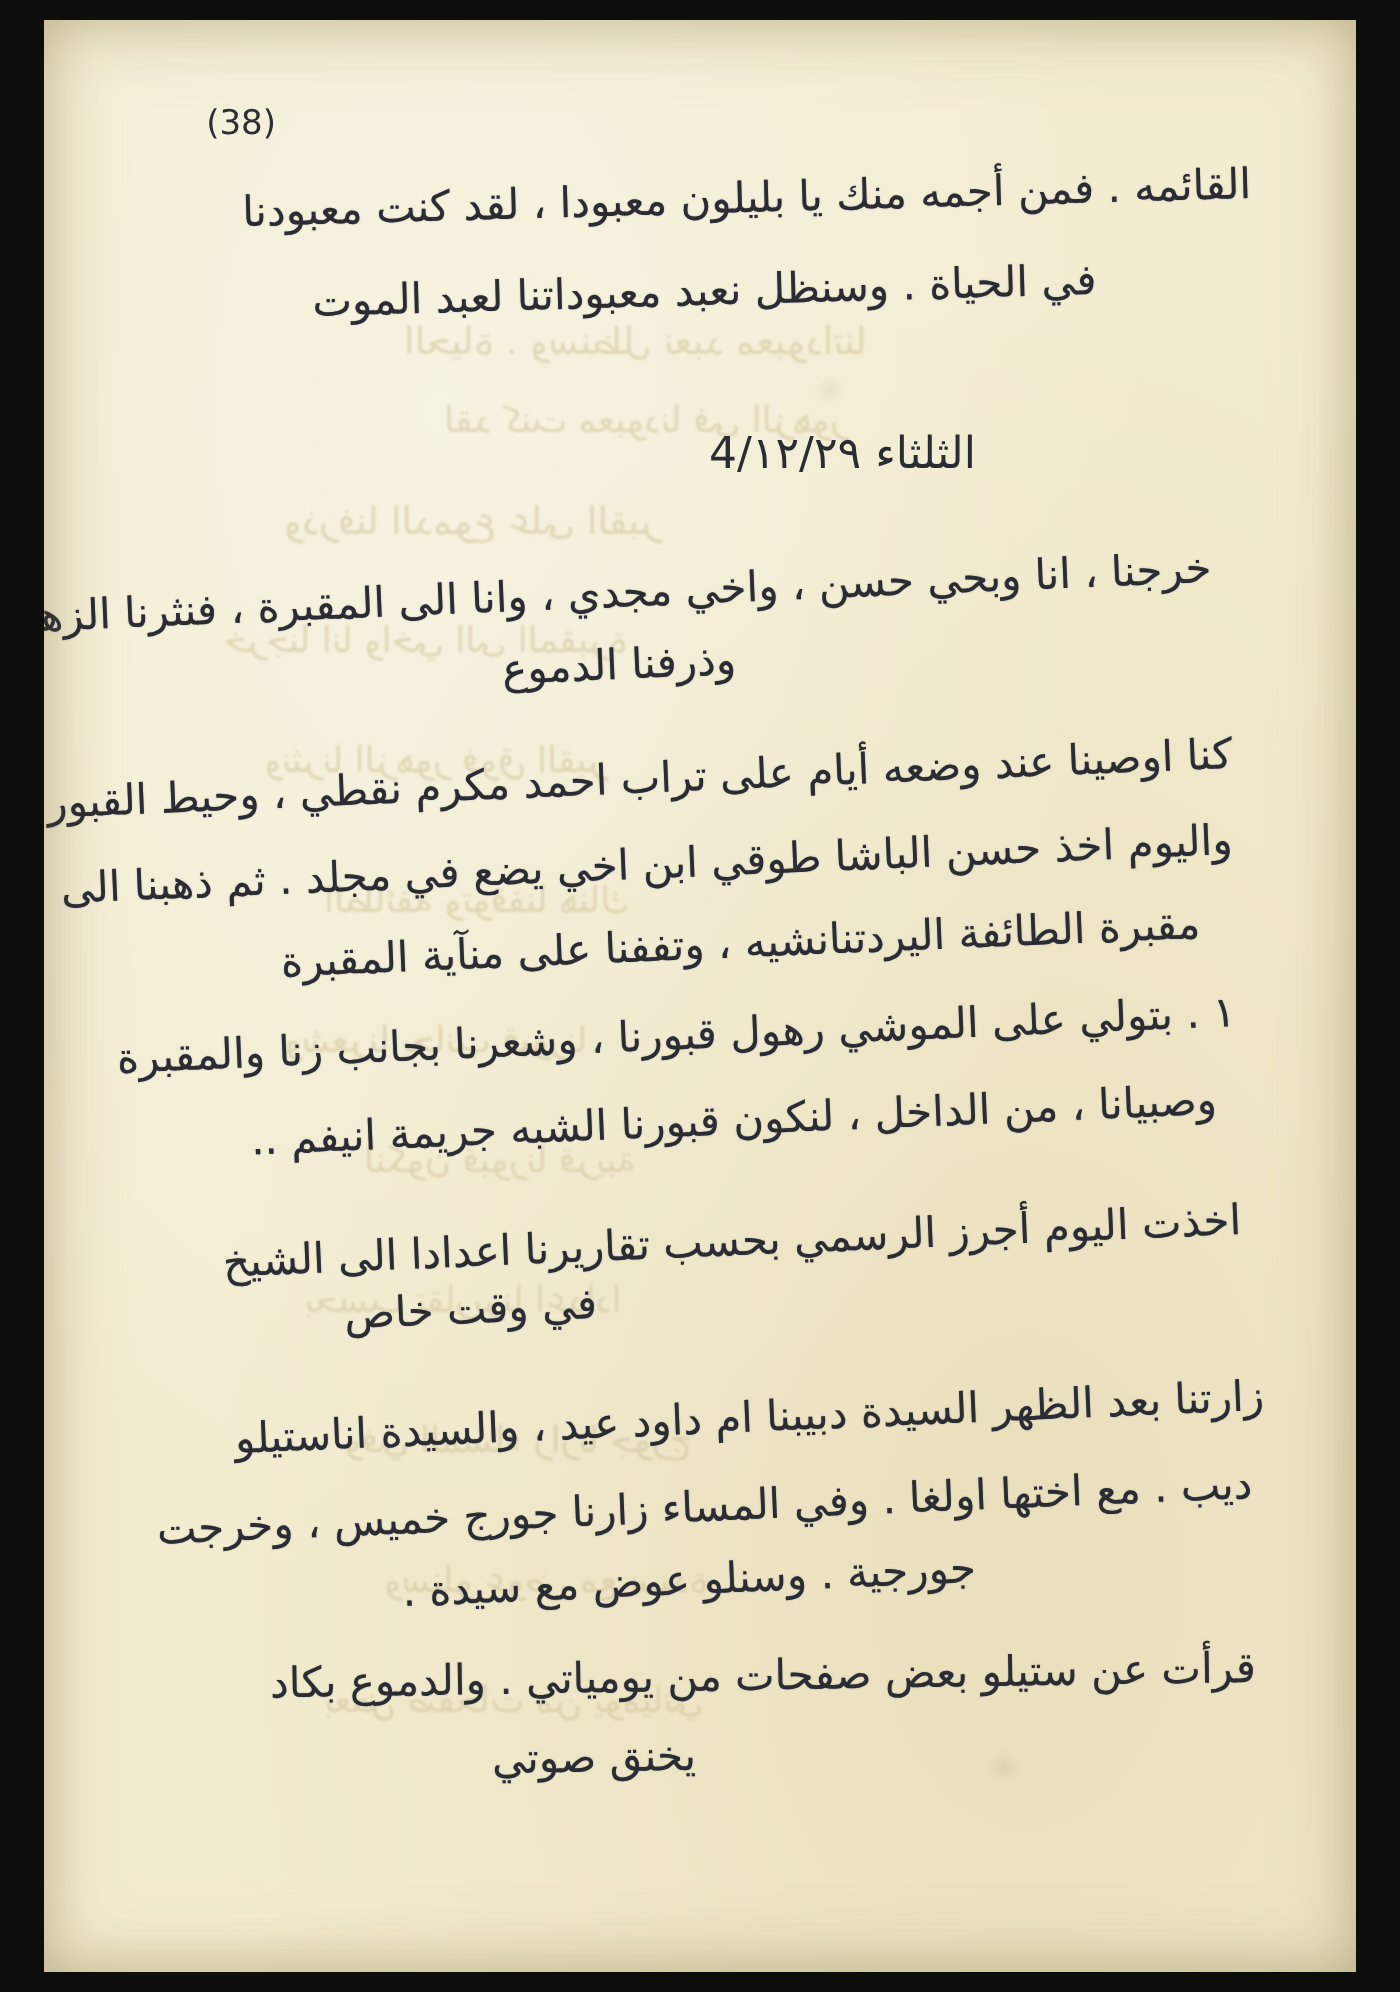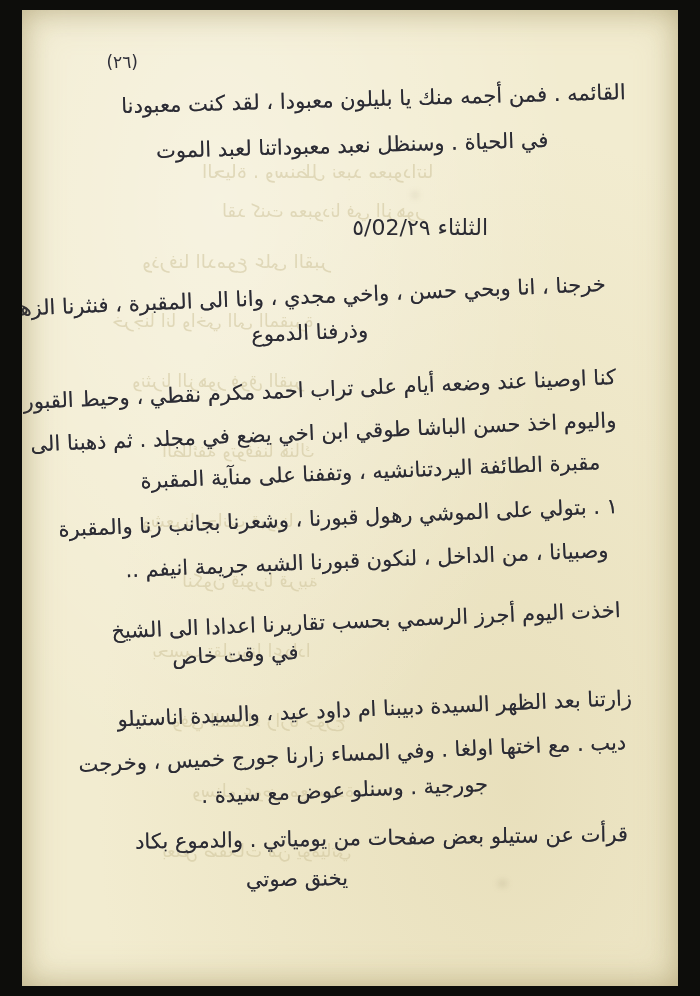--- a/index.html
+++ b/index.html
@@ -107,26 +107,26 @@
     <div class="bleed" style="left:90px; top:300px; font-size:18px;">خرجنا انا واخي الى المقبرة</div>
     <div class="bleed" style="left:110px; top:360px; font-size:18px;">ونثرنا الزهور فوق القبر</div>
     <div class="bleed" style="left:140px; top:430px; font-size:18px;">الطائفة وتوقفنا هناك</div>
     <div class="bleed" style="left:120px; top:500px; font-size:18px;">وشعرنا بجانب قبورنا</div>
     <div class="bleed" style="left:160px; top:560px; font-size:18px;">لنكون قبورنا قريبة</div>
     <div class="bleed" style="left:130px; top:630px; font-size:18px;">بحسب تقاريرنا اعدادا</div>
     <div class="bleed" style="left:150px; top:700px; font-size:18px;">وفي المساء زارنا جورج</div>
     <div class="bleed" style="left:170px; top:770px; font-size:18px;">وسنلو عوض مع سيدة</div>
     <div class="bleed" style="left:140px; top:830px; font-size:18px;">بعض صفحات من يومياتي</div>
 
-    <div class="pagenum" style="right:540px; top:42px;">(٢٦)</div>
+    <div class="pagenum" style="right:540px; top:42px;">(38)</div>
 
     <div class="ink slant" style="right:52px; top:70px; font-size:21px;">القائمه . فمن أجمه منك يا بليلون معبودا ، لقد كنت معبودنا</div>
     <div class="ink slant" style="right:130px; top:118px; font-size:21px;">في الحياة . وسنظل نعبد معبوداتنا لعبد الموت</div>
 
-    <div class="datestamp" style="right:190px; top:205px; font-size:22px;">الثلثاء ٥/02/٢٩</div>
+    <div class="datestamp" style="right:190px; top:205px; font-size:22px;">الثلثاء 4/١٢/٢٩</div>
 
     <div class="ink slant2" style="right:72px; top:262px; font-size:21px;">خرجنا ، انا وبحي حسن ، واخي مجدي ، وانا الى المقبرة ، فنثرنا الزهور</div>
     <div class="ink slant2" style="right:310px; top:308px; font-size:21px;">وذرفنا الدموع</div>
 
     <div class="ink slant2" style="right:62px; top:355px; font-size:21px;">كنا اوصينا عند وضعه أيام على تراب احمد مكرم نقطي ، وحيط القبور</div>
     <div class="ink slant2" style="right:62px; top:398px; font-size:21px;">واليوم اخذ حسن الباشا طوقي ابن اخي يضع في مجلد . ثم ذهبنا الى</div>
     <div class="ink slant2" style="right:78px; top:440px; font-size:21px;">مقبرة الطائفة اليردتنانشيه ، وتففنا على منآية المقبرة</div>
     <div class="ink slant2" style="right:60px; top:484px; font-size:21px;">١ . بتولي على الموشي رهول قبورنا ، وشعرنا بجانب زنا والمقبرة</div>
     <div class="ink slant2" style="right:70px; top:528px; font-size:21px;">وصبيانا ، من الداخل ، لنكون قبورنا الشبه جريمة انيفم ..</div>
 

